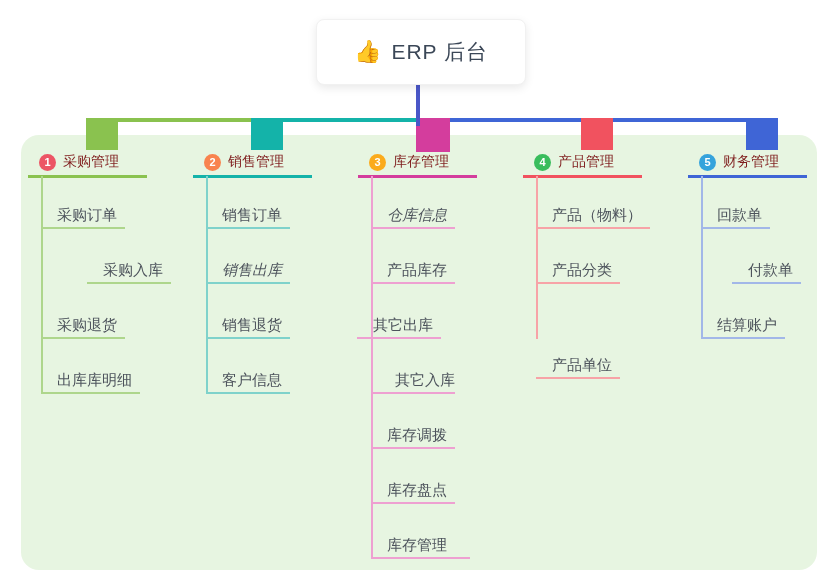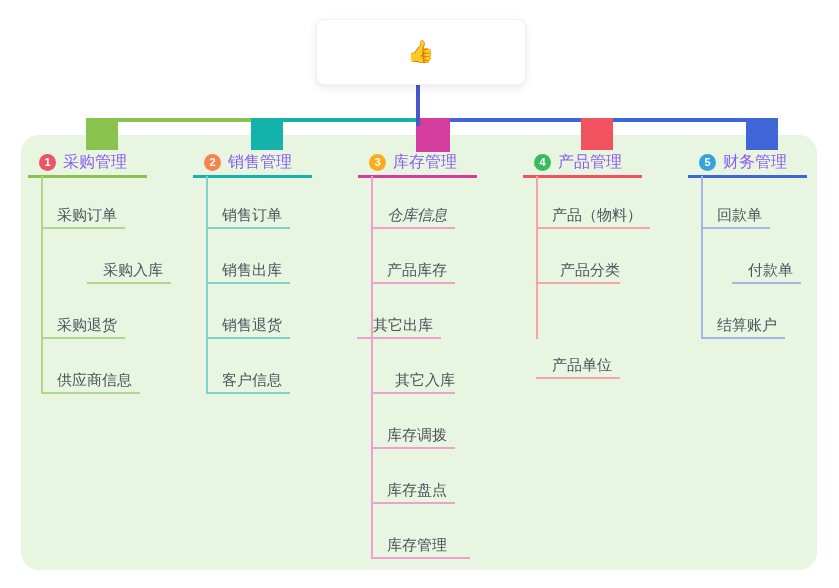--- a/index.html
+++ b/index.html
@@ -7,21 +7,21 @@
   #stage{position:relative;width:839px;height:588px;background:#fff;overflow:hidden;}
   #panel{position:absolute;left:21px;top:135px;width:796px;height:435px;border-radius:18px;background:#e7f5e1;}
   #root-node{position:absolute;left:316px;top:19px;width:208px;height:64px;background:#fff;border-radius:8px;
     border:1px solid #f1f1f1;box-shadow:0 3px 10px rgba(0,0,0,.09);display:flex;align-items:center;justify-content:center;gap:10px;cursor:pointer;}
   #root-node .emoji{font-size:22px;line-height:1;}
   #root-node .rlabel{font-size:21px;font-weight:500;color:#3b4757;letter-spacing:1px;}
   .line{position:absolute;}
   .branch-title{position:absolute;height:22px;display:flex;align-items:center;cursor:pointer;}
   .badge{width:17px;height:17px;border-radius:50%;display:flex;align-items:center;justify-content:center;
     color:#fff;font-size:11px;font-weight:bold;flex:0 0 17px;}
-  .blabel{margin-left:7px;font-size:16px;color:#8b5cf6;white-space:nowrap;}
+  .blabel{margin-left:7px;font-size:14px;color:#7f1d1d;white-space:nowrap;}
   .child{position:absolute;height:25px;box-sizing:content-box;border-bottom-style:solid;border-bottom-width:2px;cursor:pointer;}
   .clabel{display:block;padding-left:16px;font-size:15px;line-height:26px;color:#4d535c;white-space:nowrap;}
 </style>
 </head>
 <body>
 
 <div id="stage">
   <div id="panel"></div>
 
   <div id="connectors">
@@ -31,54 +31,55 @@
       <div class="line" style="left: 86px; top: 118px; width: 32px; height: 32px; background: rgb(138, 194, 79);"></div>
       <div class="line" style="left: 251px; top: 118px; width: 32px; height: 32px; background: rgb(20, 179, 169);"></div>
       <div class="line" style="left: 416px; top: 118px; width: 34px; height: 34px; background: rgb(212, 61, 157);"></div>
       <div class="line" style="left: 581px; top: 118px; width: 32px; height: 32px; background: rgb(241, 82, 95);"></div>
       <div class="line" style="left: 746px; top: 118px; width: 32px; height: 32px; background: rgb(63, 101, 214);"></div>
       <div class="line" style="left: 416px; top: 82px; width: 4px; height: 44px; background: rgb(74, 87, 200);"></div>
     </div>
 
   <div id="root-node">
     <span class="emoji">👍</span>
+    <span class="rlabel">ERP 后台</span>
   </div>
 
   <div id="branches">
       <div>
         <div class="branch-title" style="left: 39px; top: 151px;">
           <div class="badge" style="background: rgb(236, 85, 101);">1</div>
           <div class="blabel">采购管理</div>
         </div>
         <div class="line" style="left: 28px; top: 175px; width: 119px; height: 3px; background: rgb(138, 194, 79);"></div>
         <div class="line" style="left: 41px; top: 176px; width: 2px; height: 218px; background: rgb(174, 214, 140);"></div>
         <div class="child" style="left: 41px; top: 202px; width: 84px; border-bottom-color: rgb(174, 214, 140);">
           <div class="clabel">采购订单</div>
         </div>
         <div class="child" style="left: 41px; top: 257px; width: 84px; border-bottom-color: rgb(174, 214, 140); margin-left: 46px;">
           <div class="clabel">采购入库</div>
         </div>
         <div class="child" style="left: 41px; top: 312px; width: 84px; border-bottom-color: rgb(174, 214, 140);">
           <div class="clabel">采购退货</div>
         </div>
         <div class="child" style="left: 41px; top: 367px; width: 99px; border-bottom-color: rgb(174, 214, 140);">
-          <div class="clabel">供应商信息</div>
+          <div class="clabel">出库库明细</div>
         </div>
       </div>
       <div>
         <div class="branch-title" style="left: 204px; top: 151px;">
           <div class="badge" style="background: rgb(248, 131, 78);">2</div>
           <div class="blabel">销售管理</div>
         </div>
         <div class="line" style="left: 193px; top: 175px; width: 119px; height: 3px; background: rgb(20, 179, 169);"></div>
         <div class="line" style="left: 206px; top: 176px; width: 2px; height: 218px; background: rgb(127, 210, 203);"></div>
         <div class="child" style="left: 206px; top: 202px; width: 84px; border-bottom-color: rgb(127, 210, 203);">
           <div class="clabel">销售订单</div>
         </div>
-        <div class="child" style="left: 206px; top: 257px; width: 84px; border-bottom-color: rgb(127, 210, 203);">
+        <div class="child" style="left: 206px; top: 257px; width: 84px; border-bottom-color: rgb(127, 210, 203); font-style: italic;">
           <div class="clabel">销售出库</div>
         </div>
         <div class="child" style="left: 206px; top: 312px; width: 84px; border-bottom-color: rgb(127, 210, 203);">
           <div class="clabel">销售退货</div>
         </div>
         <div class="child" style="left: 206px; top: 367px; width: 84px; border-bottom-color: rgb(127, 210, 203);">
           <div class="clabel">客户信息</div>
         </div>
       </div>
       <div>
@@ -113,21 +114,21 @@
       <div>
         <div class="branch-title" style="left: 534px; top: 151px;">
           <div class="badge" style="background: rgb(57, 189, 92);">4</div>
           <div class="blabel">产品管理</div>
         </div>
         <div class="line" style="left: 523px; top: 175px; width: 119px; height: 3px; background: rgb(241, 82, 95);"></div>
         <div class="line" style="left: 536px; top: 176px; width: 2px; height: 163px; background: rgb(247, 163, 167);"></div>
         <div class="child" style="left: 536px; top: 202px; width: 114px; border-bottom-color: rgb(247, 163, 167);">
           <div class="clabel">产品（物料）</div>
         </div>
-        <div class="child" style="left: 536px; top: 257px; width: 84px; border-bottom-color: rgb(247, 163, 167); text-align: right;">
+        <div class="child" style="left: 536px; top: 257px; width: 84px; border-bottom-color: rgb(247, 163, 167);">
           <div class="clabel">产品分类</div>
         </div>
         <div class="child" style="left: 536px; top: 328px; width: 84px; border-bottom-color: rgb(247, 163, 167); margin-top: 24px;">
           <div class="clabel">产品单位</div>
         </div>
       </div>
       <div>
         <div class="branch-title" style="left: 699px; top: 151px;">
           <div class="badge" style="background: rgb(53, 163, 220);">5</div>
           <div class="blabel">财务管理</div>

